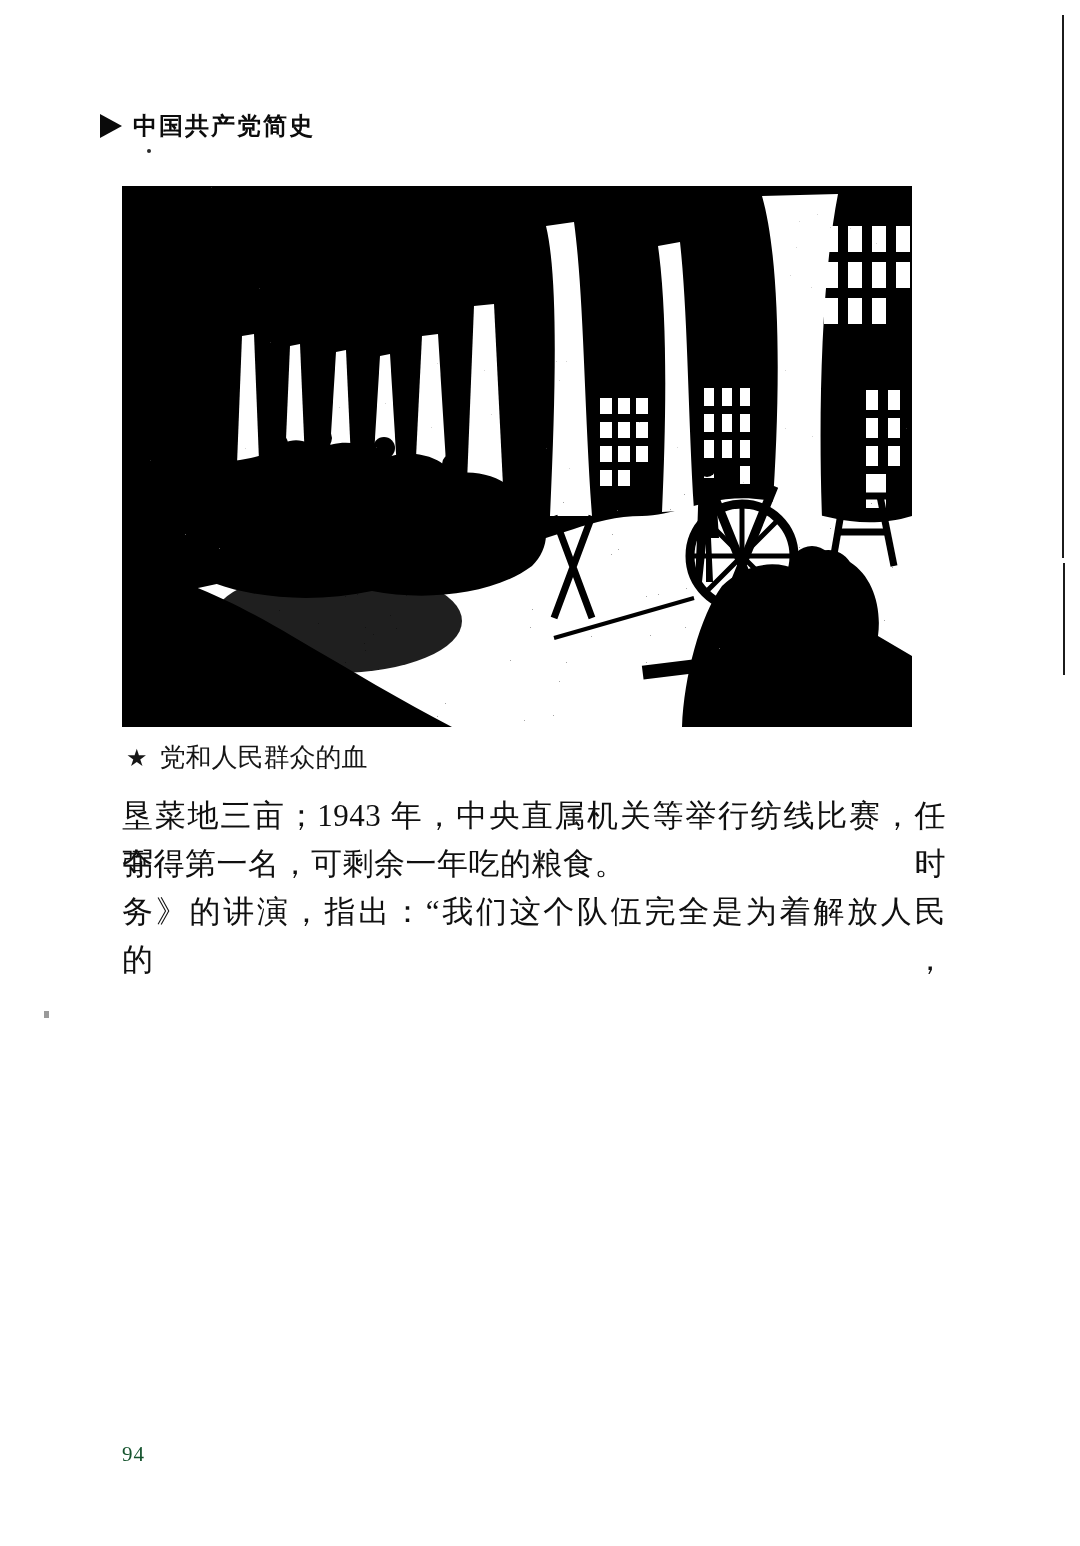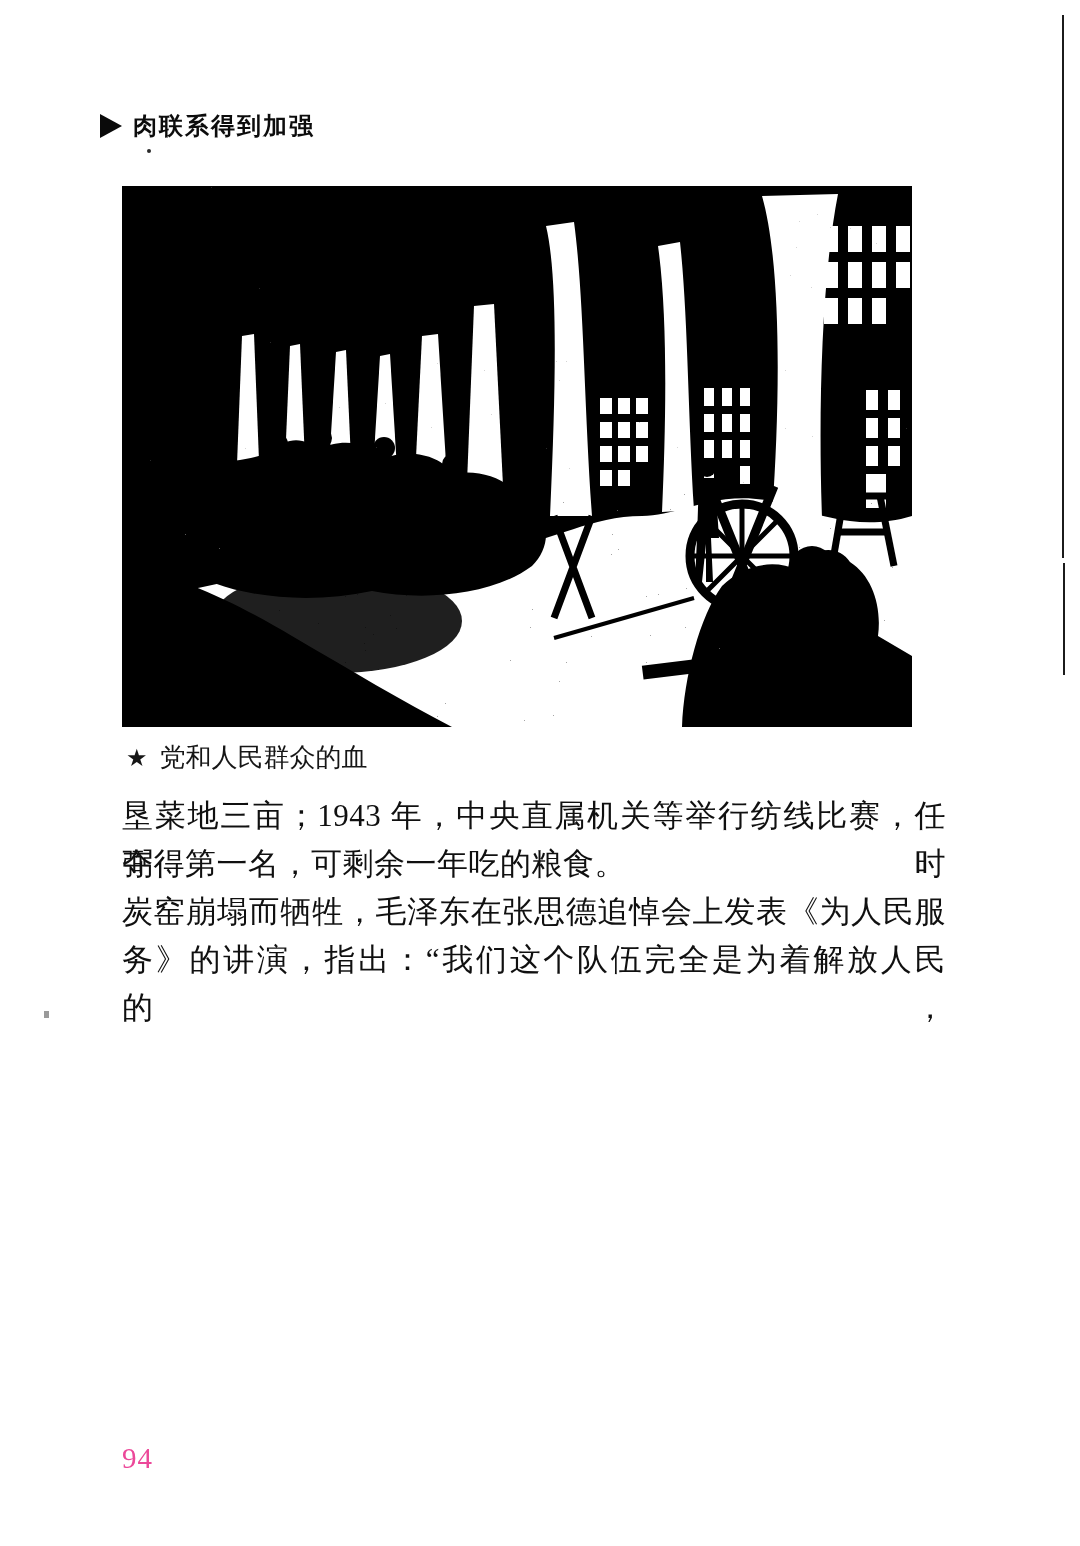--- a/index.html
+++ b/index.html
@@ -22,36 +22,36 @@
   
   .cap { position: absolute; left: 126px; top: 740px; font-size: 26px; color: #161616; display: flex; align-items: center; gap: 12px; white-space: nowrap; }
   .cap .star { font-size: 24px; }
 
   
   .bodytext { position: absolute; left: 122px; top: 792px; width: 824px; font-size: 31px; color: #101010; }
   .tline { height: 48px; line-height: 48px; text-align: justify; text-align-last: justify; letter-spacing: 0.5px; }
   .tline.end { text-align-last: left; }
 
   
-  .pageno { position: absolute; left: 122px; top: 1442px; font-size: 29px; color: #ec4899; letter-spacing: 1px; }
+  .pageno { position: absolute; left: 122px; top: 1442px; font-size: 21px; color: #14532d; letter-spacing: 1px; }
 
   
   .edge-line { position: absolute; width: 2px; background: #1b1b1b; left: 1062px; }
   .edge-line.seg1 { top: 15px; height: 543px; }
   .edge-line.seg2 { top: 563px; height: 112px; left: 1063px; }
   .margin-speck { position: absolute; left: 44px; top: 1011px; width: 5px; height: 7px; background: #9a9a9a; }
 </style>
 </head>
 <body>
 
 <div class="hdr">
   <svg class="tri" viewBox="0 0 24 26">
     <path d="M1,1 L23,13 L1,25 Z" fill="#0a0a0a"></path>
   </svg>
-  <span class="ttl">肉联系得到加强</span>
+  <span class="ttl">中国共产党简史</span>
 </div>
 <div class="hdr-speck"></div>
 
 <div class="photo">
   <svg viewBox="0 0 790 541" preserveAspectRatio="none">
     <defs>
       <filter id="sp" x="0%" y="0%" width="100%" height="100%">
         <feTurbulence type="turbulence" baseFrequency="0.85" numOctaves="2" seed="11"></feTurbulence>
         <feColorMatrix type="saturate" values="0"></feColorMatrix>
         <feComponentTransfer>
@@ -184,21 +184,20 @@
   <span class="star">★</span>
   <span>党和人民群众的血</span>
 </div>
 
 <div class="bodytext">
   <div class="para">
       <div class="tline">垦菜地三亩；1943 年，中央直属机关等举行纺线比赛，任弼时</div>
       <div class="tline end">夺得第一名，可剩余一年吃的粮食。</div>
     </div>
   <div class="para">
-      <div class="tline">炭窑崩塌而牺牲，毛泽东在张思德追悼会上发表《为人民服</div>
       <div class="tline">务》的讲演，指出：“我们这个队伍完全是为着解放人民的，</div>
     </div>
 </div>
 
 <div class="pageno">94</div>
 
 <div class="edge-line seg1"></div>
 <div class="edge-line seg2"></div>
 <div class="margin-speck"></div>
 

